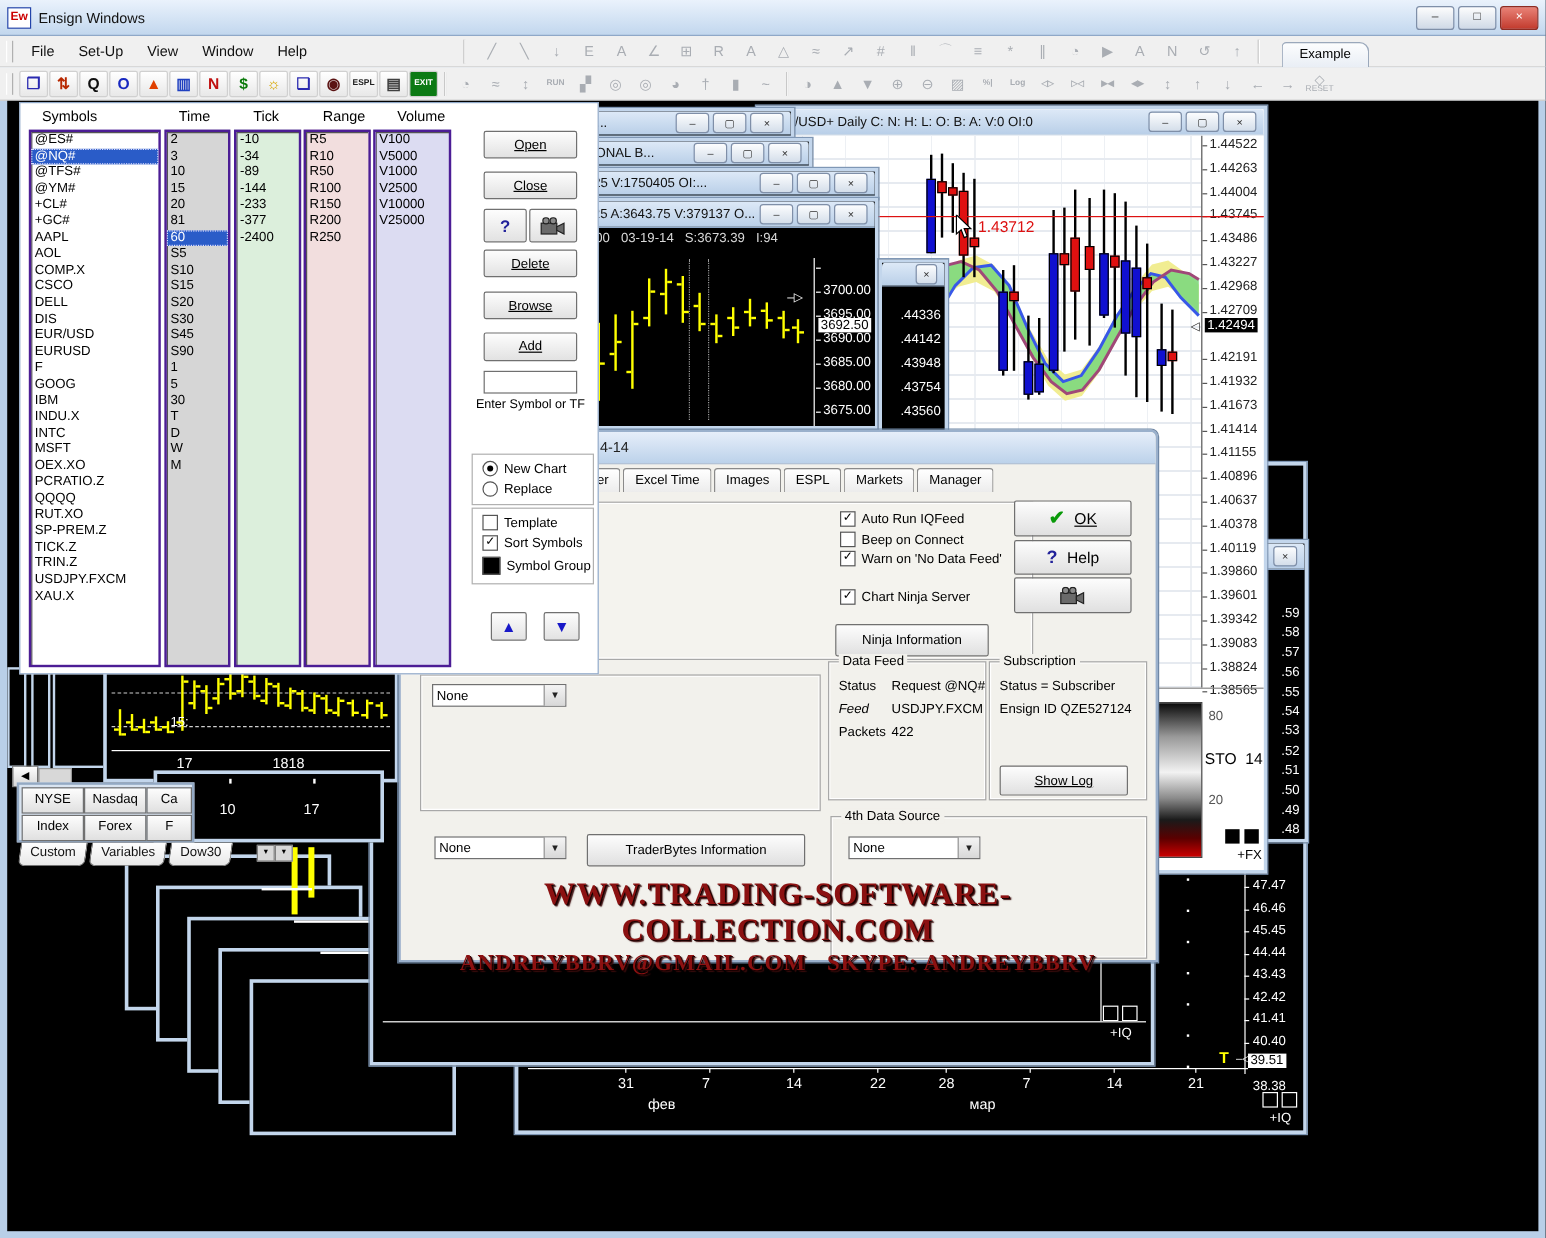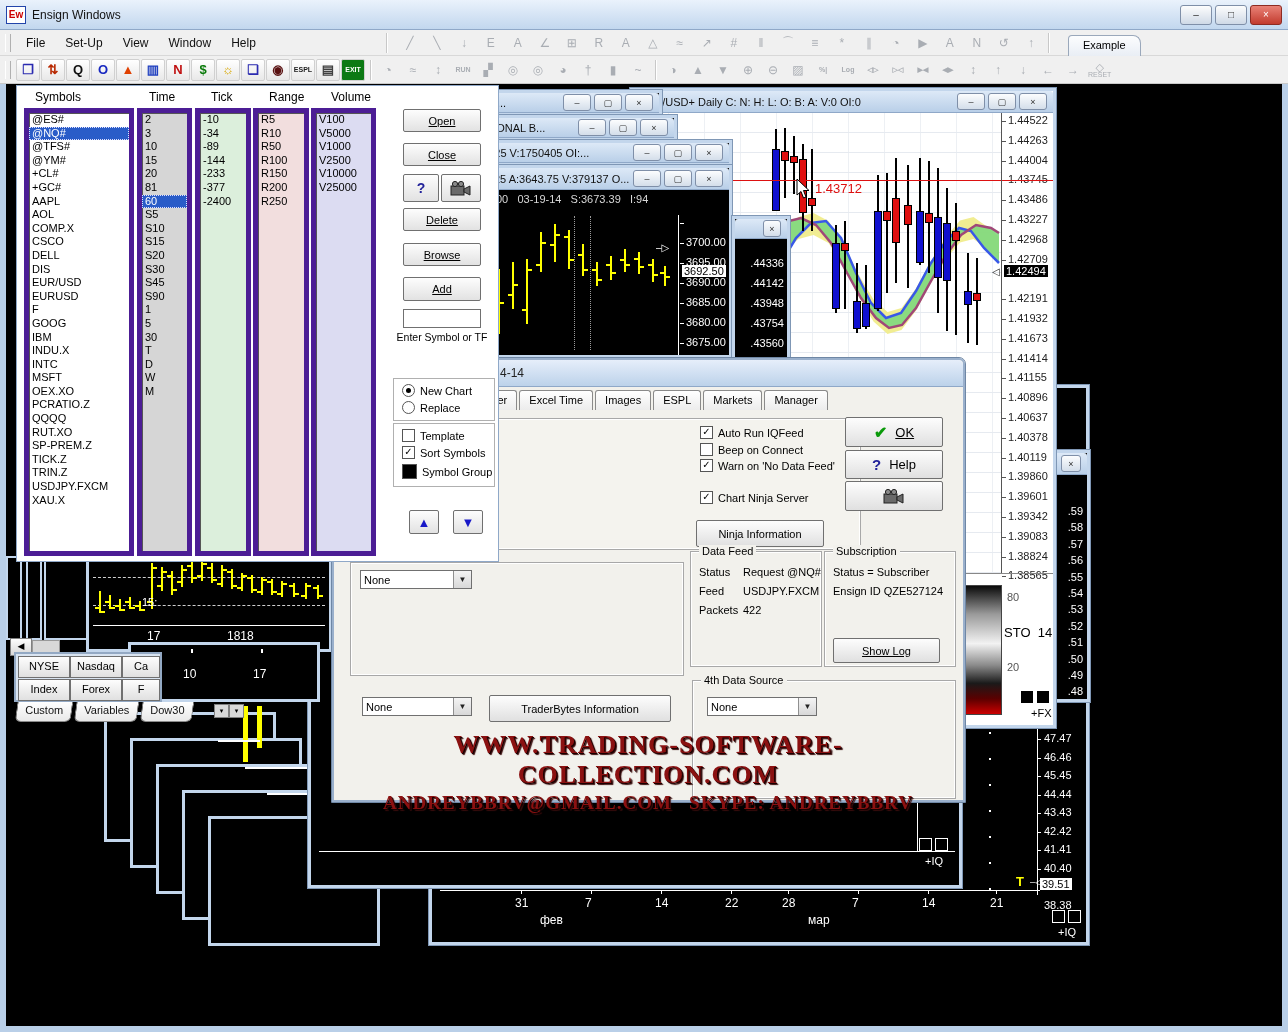--- a/index.html
+++ b/index.html
@@ -29,21 +29,21 @@
   .child{position:absolute;border:3px solid #c3d6ec;outline:1px solid #7f97b5;background:#000;box-sizing:border-box;}
   .ctitle{height:22px;background:linear-gradient(#dde9f7,#b9cfe8);border-bottom:1px solid #8fa8c8;display:flex;align-items:center;padding:0 6px;font-size:11px;color:#111;white-space:nowrap;overflow:hidden;box-sizing:border-box;border-radius:3px 3px 0 0;}
   .cbtn{min-width:26px;height:15px;margin-left:3px;border:1px solid #7f8fa8;border-radius:3px;background:linear-gradient(#fcfdfe,#d4deea);display:inline-flex;align-items:center;justify-content:center;font-size:9px;color:#333;flex:0 0 auto;}
   .ctitle .spacer{flex:1;}
   .scale-label{font-size:11px;color:#fff;white-space:nowrap;}
   .cur-box{background:#fff;color:#000;padding:0 2px;font-size:11px;white-space:nowrap;}
   .cur-inv{background:#000;color:#fff;padding:0 2px;font-size:11px;white-space:nowrap;}
   
   #symwin{position:absolute;left:10px;top:1px;width:483px;height:477px;background:#fff;border:1px solid #8fa8c8;box-sizing:border-box;}
   .colhead{position:absolute;top:4px;font-size:12px;color:#000;}
-  .lbox{position:absolute;top:22px;height:448px;border:5px solid #4c1d95;box-shadow:inset 1px 1px 0 #555;overflow:hidden;box-sizing:border-box;}
+  .lbox{position:absolute;top:22px;height:448px;border:2px solid #4c1d95;box-shadow:inset 1px 1px 0 #555;overflow:hidden;box-sizing:border-box;}
   .lrow{height:13.6px;line-height:13.6px;padding-left:3px;font-size:11px;white-space:nowrap;}
   .lrow.sel{background:#2a5cc8;color:#fff;outline:1px dotted #e0e0ff;outline-offset:-1px;}
   .pbtn{position:absolute;left:386px;width:76px;height:21px;background:linear-gradient(#fdfdfd,#e2e2e2);border:1px solid #707070;border-radius:2px;display:flex;align-items:center;justify-content:center;font-size:11px;}
   .groupbox{position:absolute;border:1px solid #b0b0b0;box-shadow:inset 0 0 0 1px #fff;}
   .rcrow{position:absolute;display:flex;align-items:center;font-size:11px;white-space:nowrap;}
   .rad{width:11px;height:11px;border-radius:50%;border:1px solid #555;background:#fff;margin-right:5px;position:relative;flex:0 0 auto;}
   .rad.on::after{content:"";position:absolute;left:3px;top:3px;width:5px;height:5px;border-radius:50%;background:#000;}
   .chk{width:11px;height:11px;border:1px solid #555;background:#fff;margin-right:5px;font-size:10px;line-height:10px;text-align:center;color:#000;flex:0 0 auto;}
   
   #dialog{position:absolute;left:326px;top:274px;width:633px;height:444px;background:#f2f1ec;border:2px solid #9ab0cc;outline:1px solid #6f87a5;border-radius:6px 6px 0 0;box-sizing:border-box;}
@@ -670,21 +670,21 @@
           <circle cx="5" cy="3" r="2.6" fill="#8a8a8a" stroke="#222"></circle>
           <circle cx="11" cy="3" r="2.6" fill="#8a8a8a" stroke="#222"></circle>
         </svg>
     </div>
     <div class="dbtn" style="left:362px;top:160px;width:126px;height:25px;">Ninja Information</div>
     <div class="grp" style="left:356px;top:191px;width:130px;height:114px;">
       <span class="gt">Data Feed</span>
       <div id="feed-rows">
           <div style="position: absolute; left: 8px; top: 14px; font-size: 11px;">Status</div>
           <div style="position: absolute; left: 52px; top: 14px; font-size: 11px; white-space: nowrap;">Request @NQ#</div>
-          <div style="position: absolute; left: 8px; top: 33px; font-size: 11px;">Feed</div>
+          <div style="position: absolute; left: 8px; top: 33px; font-size: 11px; font-style: italic;">Feed</div>
           <div style="position: absolute; left: 52px; top: 33px; font-size: 11px; white-space: nowrap;">USDJPY.FXCM</div>
           <div style="position: absolute; left: 8px; top: 52px; font-size: 11px;">Packets</div>
           <div style="position: absolute; left: 52px; top: 52px; font-size: 11px; white-space: nowrap;">422</div>
         </div>
     </div>
     <div class="grp" style="left:490px;top:191px;width:130px;height:114px;">
       <span class="gt">Subscription</span>
       <div id="sub-rows">
           <div style="position: absolute; left: 8px; top: 14px; font-size: 11px; white-space: nowrap;">Status = Subscriber</div>
           <div style="position: absolute; left: 8px; top: 33px; font-size: 11px; white-space: nowrap;">Ensign ID  QZE527124</div>

